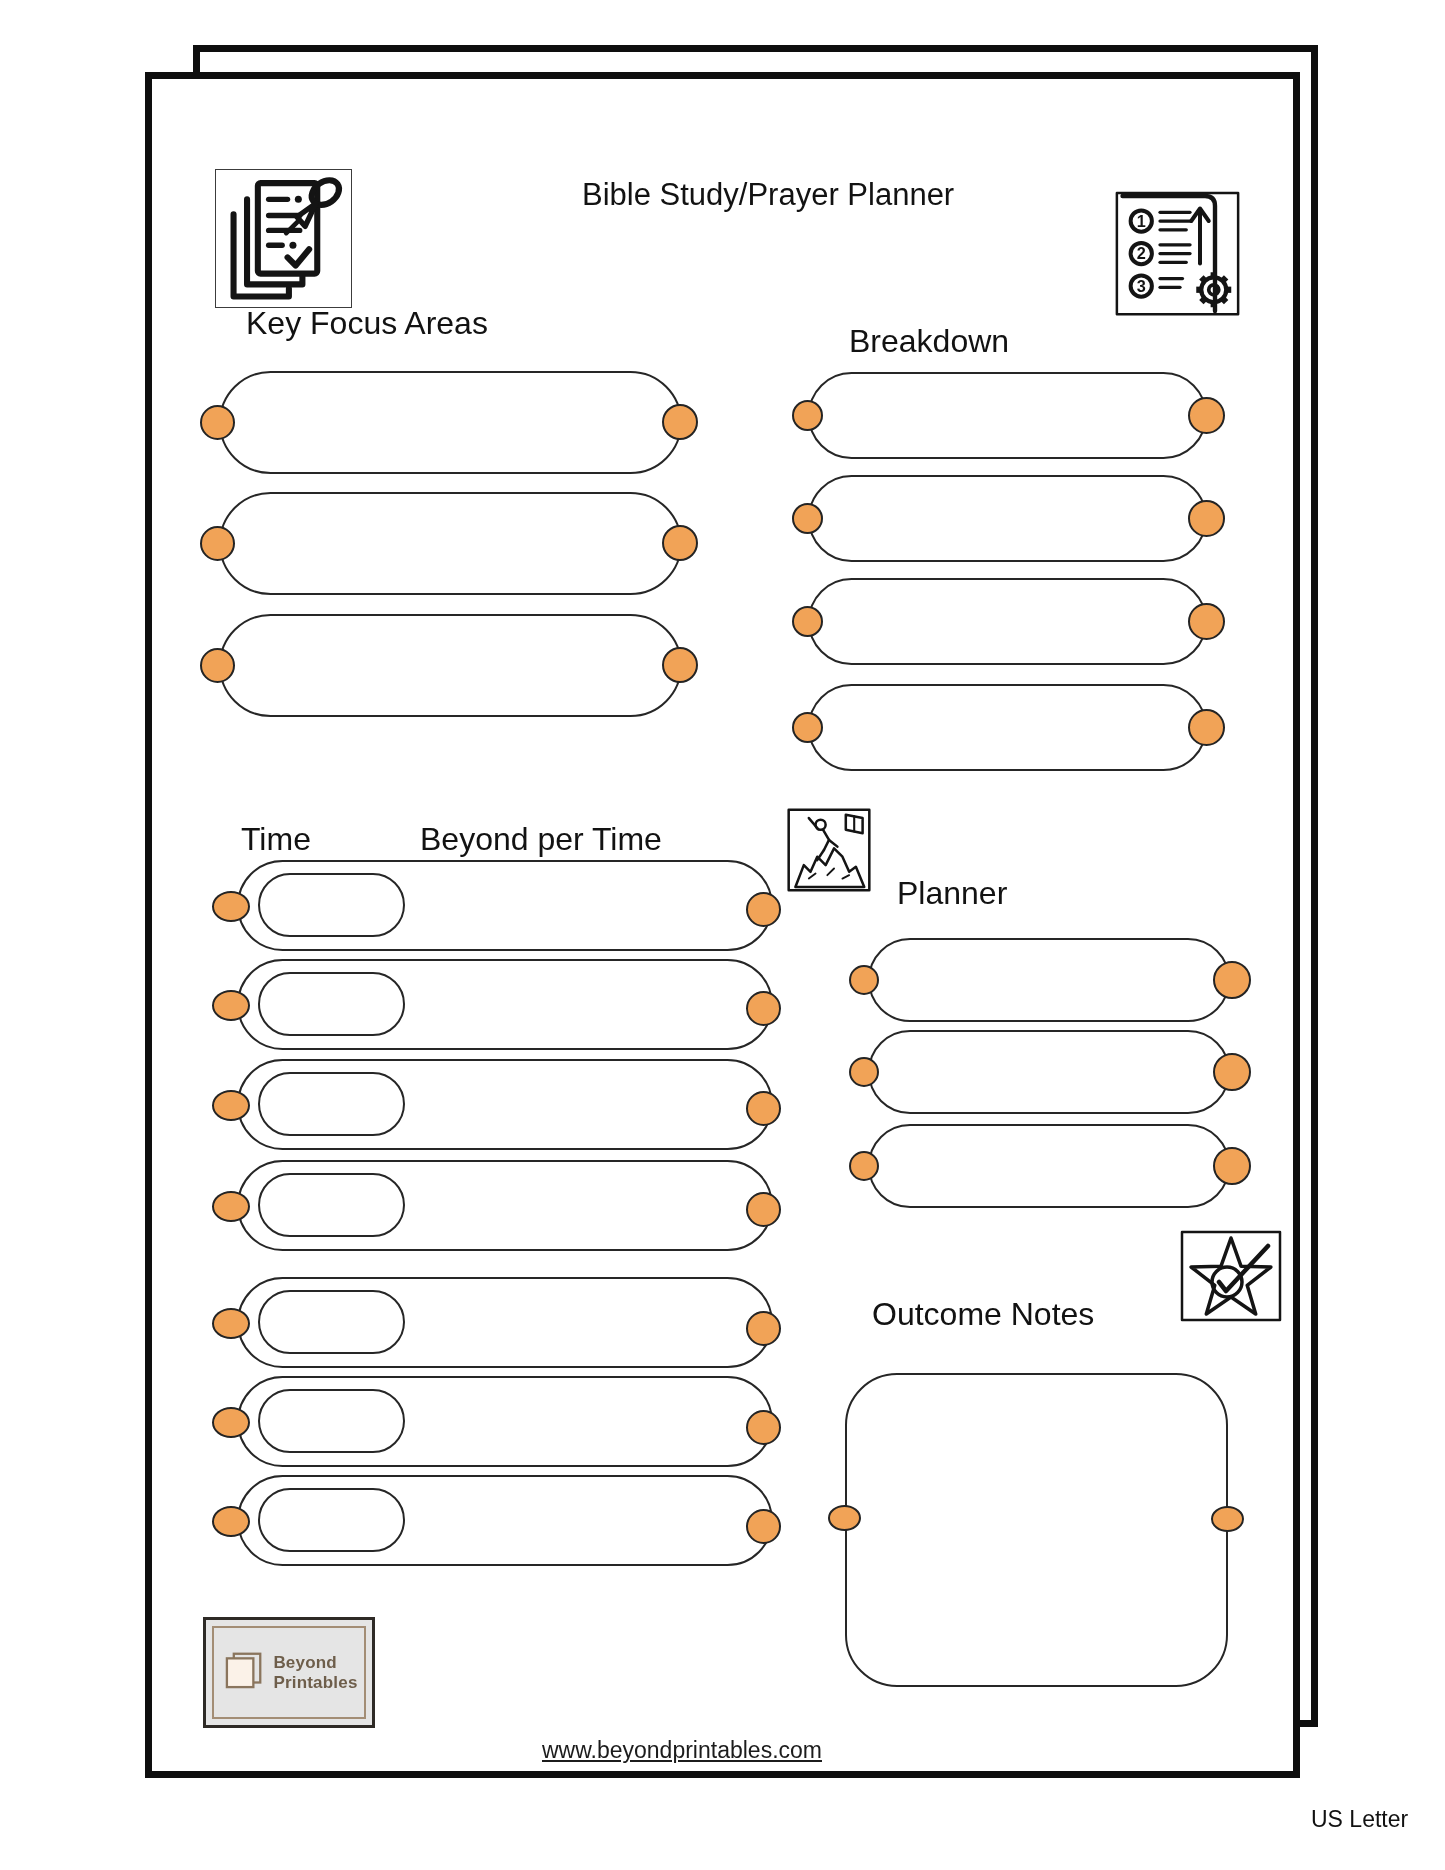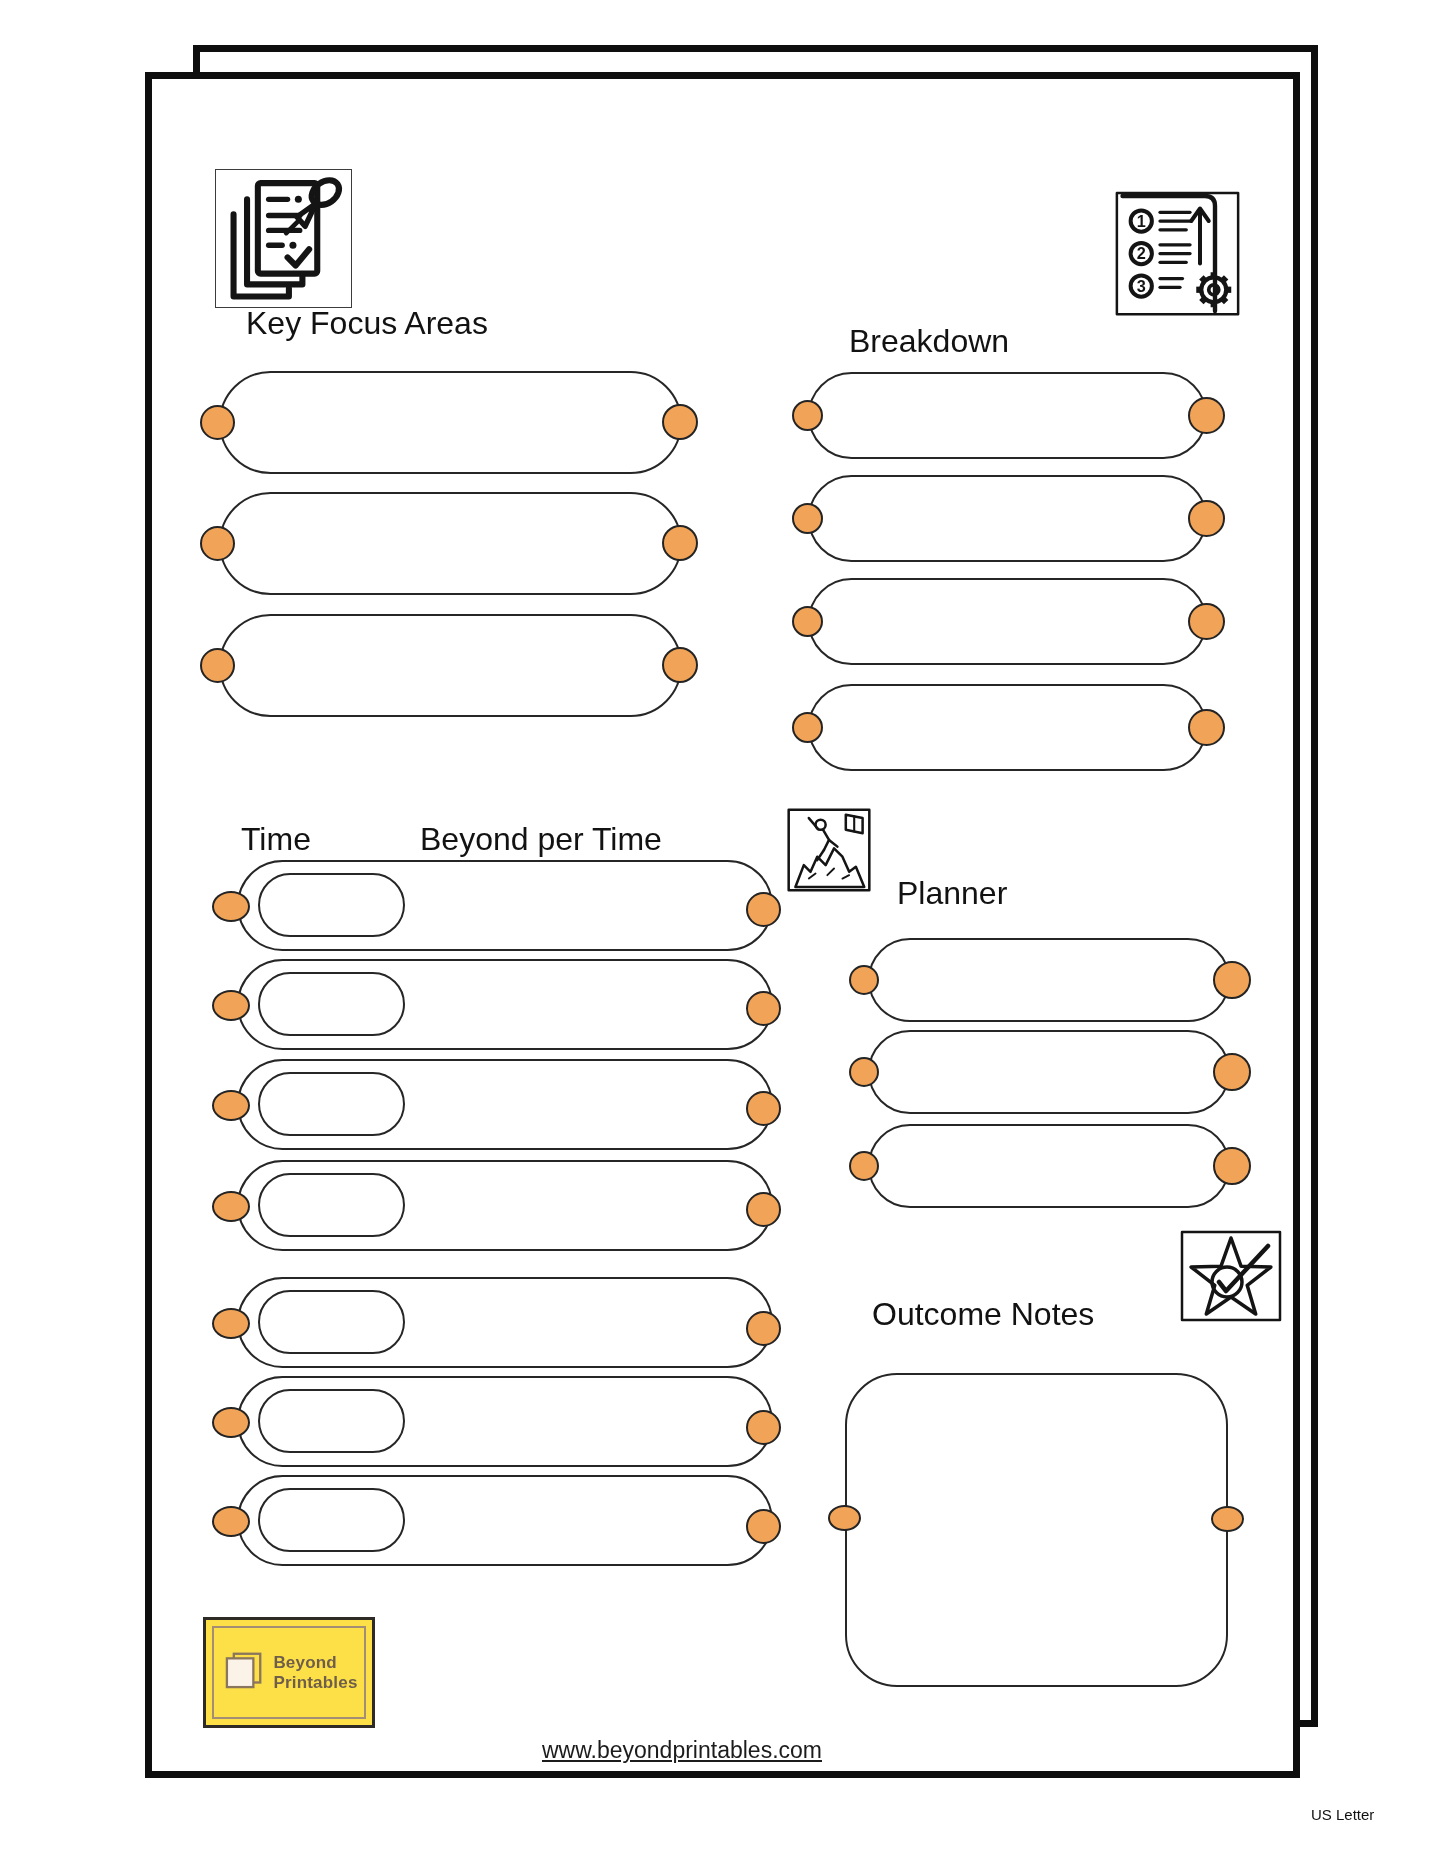--- a/index.html
+++ b/index.html
@@ -14,42 +14,43 @@
   .h{position:absolute;font-size:32px;color:#121212;white-space:nowrap;line-height:1.1;}
   .title{position:absolute;font-size:31px;white-space:nowrap;line-height:1.1;color:#121212;}
   .pill{position:absolute;background:#fff;border:2px solid #262626;border-radius:999px;box-sizing:border-box;}
   .innerpill{position:absolute;background:#fff;border:2px solid #262626;border-radius:999px;box-sizing:border-box;}
   .bigbox{position:absolute;background:#fff;border:2px solid #262626;border-radius:52px;box-sizing:border-box;}
   .dot{position:absolute;background:#F1A357;border:2.4px solid #242424;border-radius:50%;box-sizing:border-box;}
   .iconbox{position:absolute;box-sizing:border-box;}
   .iconbox svg{display:block;width:100%;height:100%;}
   .thinframe{border:1.5px solid #3c3c3c;}
   .logo{
-    position:absolute;left:203px;top:1617px;width:172px;height:111px;background:#fde047;
+    position:absolute;left:203px;top:1617px;width:172px;height:111px;background:#e5e5e5;
     border:3px solid #2e2a26;box-sizing:border-box;display:flex;align-items:center;justify-content:center;
   }
   .logo-inner{
     position:absolute;left:6px;top:6px;right:6px;bottom:6px;border:2px solid #a38d75;box-sizing:border-box;
     display:flex;align-items:center;justify-content:center;gap:7px;
   }
   .logo-text{display:flex;flex-direction:column;line-height:1.12;font-size:17px;font-weight:bold;color:#6e5e4b;letter-spacing:.2px;}
   .url{position:absolute;left:542px;top:1737px;font-size:23px;color:#1c1c1c;text-decoration:underline;white-space:nowrap;}
-  .paper-size{position:absolute;left:1311px;top:1806px;font-size:15px;color:#111;white-space:nowrap;z-index:2;}
+  .paper-size{position:absolute;left:1311px;top:1806px;font-size:23px;color:#111;white-space:nowrap;z-index:2;}
   svg .s{fill:none;stroke:#141414;stroke-linecap:round;stroke-linejoin:round;}
 </style>
 </head>
 <body>
 
 <div class="canvas">
 
   <div class="page back-page"></div>
   <div class="page front-page"></div>
 
   <div class="layer">
 
+    <div class="title" style="left:582px;top:178px;">Bible Study/Prayer Planner</div>
 
     <div class="iconbox thinframe" style="left:215px;top:169px;width:137px;height:139px;">
       <svg viewBox="0 0 100 100">
         <polyline class="s" stroke-width="4.5" points="13,32 13,93 54,93 54,87"></polyline>
         <polyline class="s" stroke-width="4.5" points="23,21 23,84 64,84 64,78"></polyline>
         <rect class="s" stroke-width="4.5" x="31" y="9" width="44" height="67" rx="2"></rect>
         <line class="s" stroke-width="4" x1="39" y1="21" x2="53" y2="21"></line>
         <circle cx="61" cy="21" r="2.6" fill="#141414"></circle>
         <line class="s" stroke-width="4" x1="39" y1="33" x2="62" y2="33"></line>
         <line class="s" stroke-width="4" x1="39" y1="44" x2="62" y2="44"></line>

